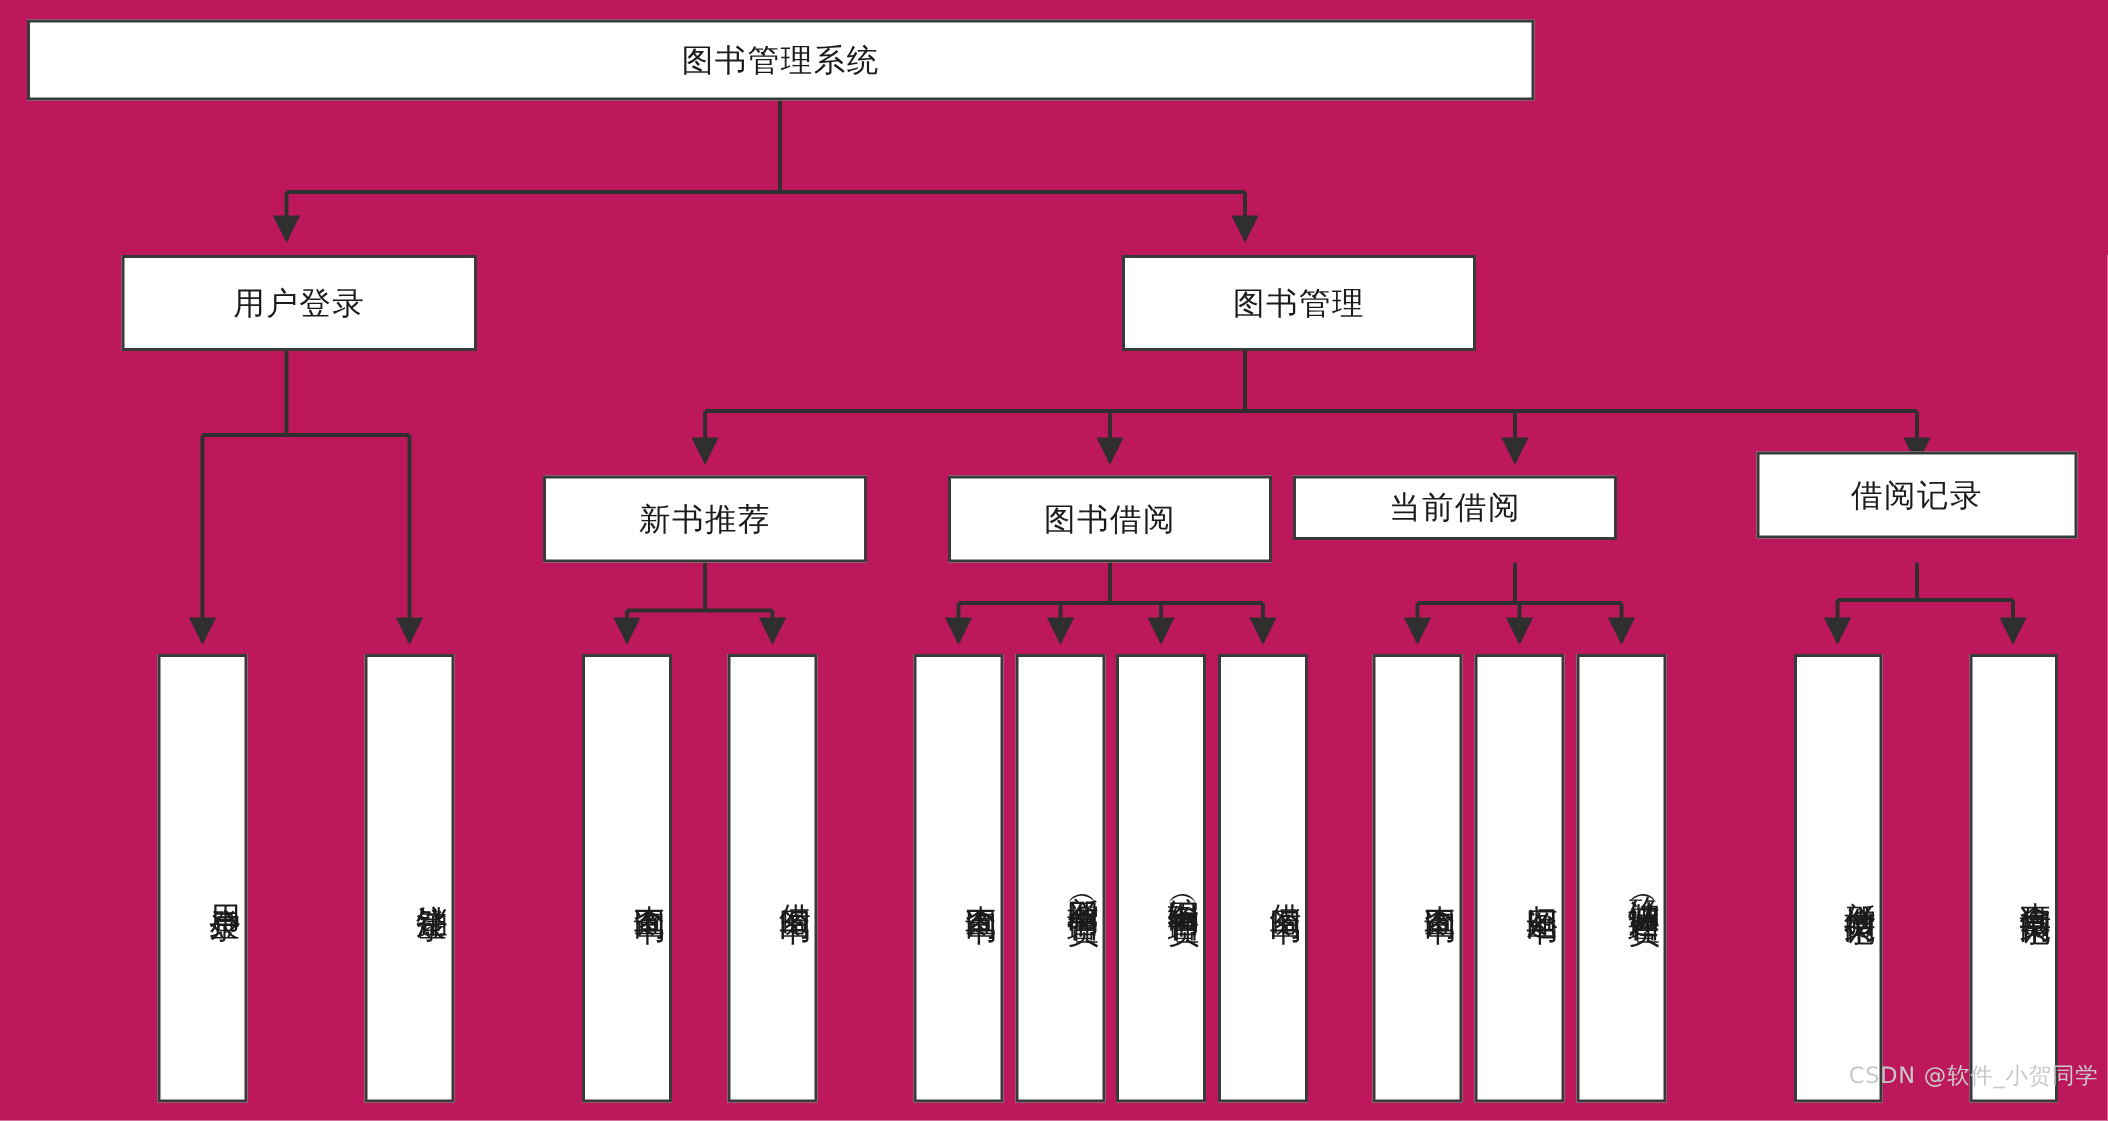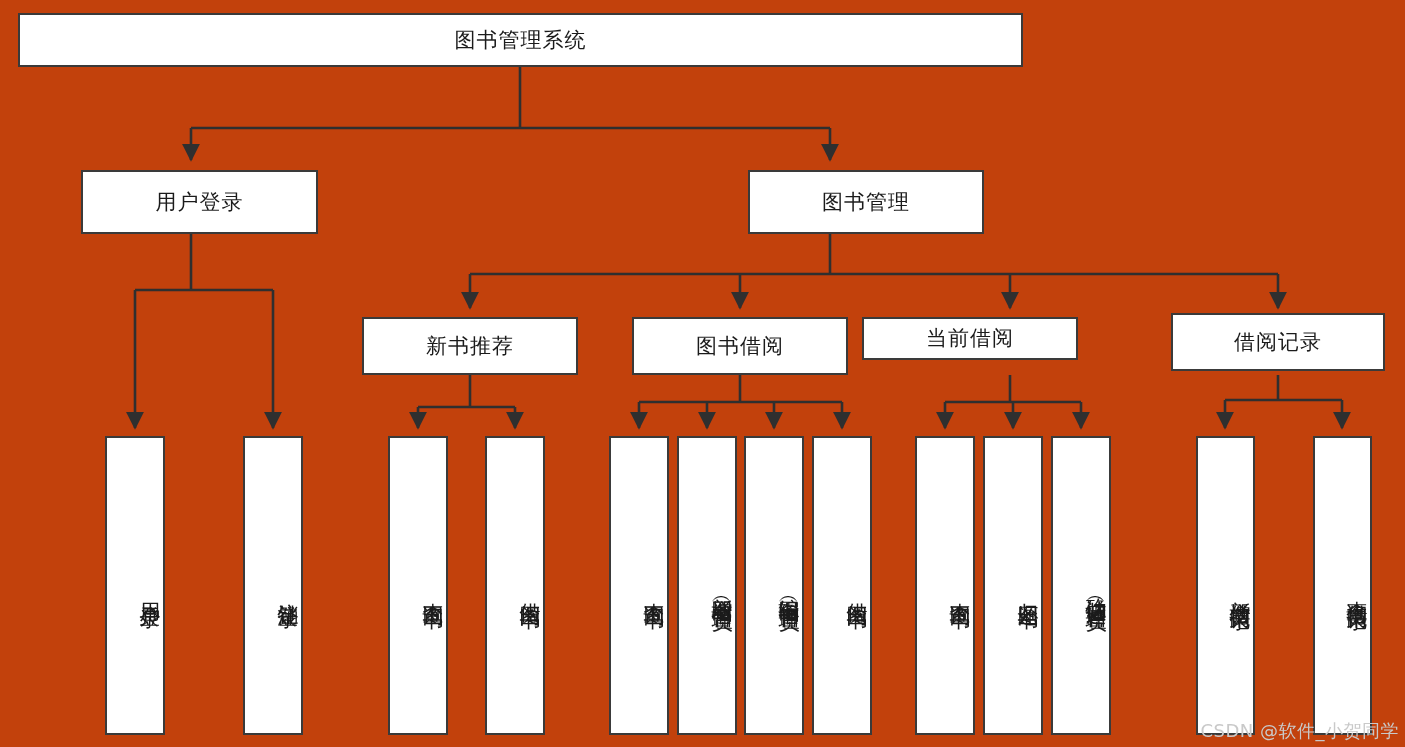--- a/index.html
+++ b/index.html
@@ -1,39 +1,39 @@
 <!DOCTYPE html>
 <html><head>
 <meta charset="utf-8">
 <style>
   html,body{margin:0;padding:0;background:#ffffff;}
   body{
     width:1405px;height:747px;overflow:hidden;
     font-family:"DejaVu Sans","Liberation Sans",sans-serif;
   }
-  #stage{position:relative;width:1405px;height:747px;background:#c2410c;}
+  #stage{position:relative;width:1405px;height:747px;background:#be185d;}
   svg#wires{position:absolute;left:0;top:0;width:1405px;height:747px;}
   .node{
     position:absolute;box-sizing:border-box;
     background:#ffffff;border:2px solid #3a3a3a;
     display:flex;align-items:center;justify-content:center;
     color:#1b1b1b;
   }
   .node.horiz{font-size:21px;line-height:1.15;letter-spacing:1px;white-space:nowrap;}
   .node.root{font-size:21px;}
   .node.vert{
     writing-mode:vertical-rl;text-orientation:upright;
     font-size:21px;line-height:1.32;letter-spacing:2px;
     align-items:flex-start;justify-content:center;
     padding-top:8px;
   }
   .node.vert .txt{writing-mode:vertical-rl;text-orientation:upright;display:block;}
   .watermark{
-    position:absolute;right:6px;bottom:4px;
-    font-size:18px;color:#c9c9c9;white-space:nowrap;
+    position:absolute;right:6px;bottom:20px;
+    font-size:15px;color:#c9c9c9;white-space:nowrap;
     letter-spacing:0.5px;pointer-events:none;
   }
 </style>
 </head>
 <body>
 
 <div id="stage">
 
   <svg id="wires" viewBox="0 0 1405 747" xmlns="http://www.w3.org/2000/svg">
     <defs>
@@ -98,21 +98,21 @@
 
   <div class="node horiz" style="left:362px;top:317px;width:216px;height:58px;align-items:center;">
     <span class="txt">新书推荐</span>
   </div>
   <div class="node horiz" style="left:632px;top:317px;width:216px;height:58px;">
     <span class="txt">图书借阅</span>
   </div>
   <div class="node horiz" style="left:862px;top:317px;width:216px;height:43px;">
     <span class="txt">当前借阅</span>
   </div>
-  <div class="node horiz" style="left:1171px;top:313px;width:214px;height:58px;">
+  <div class="node horiz" style="left:1171px;top:301px;width:214px;height:58px;">
     <span class="txt">借阅记录</span>
   </div>
 
   <div class="node vert" style="left:105px;top:436px;width:60px;height:299px;">
     <span class="txt">用户登录</span>
   </div>
   <div class="node vert" style="left:243px;top:436px;width:60px;height:299px;">
     <span class="txt">注销登录</span>
   </div>
 

